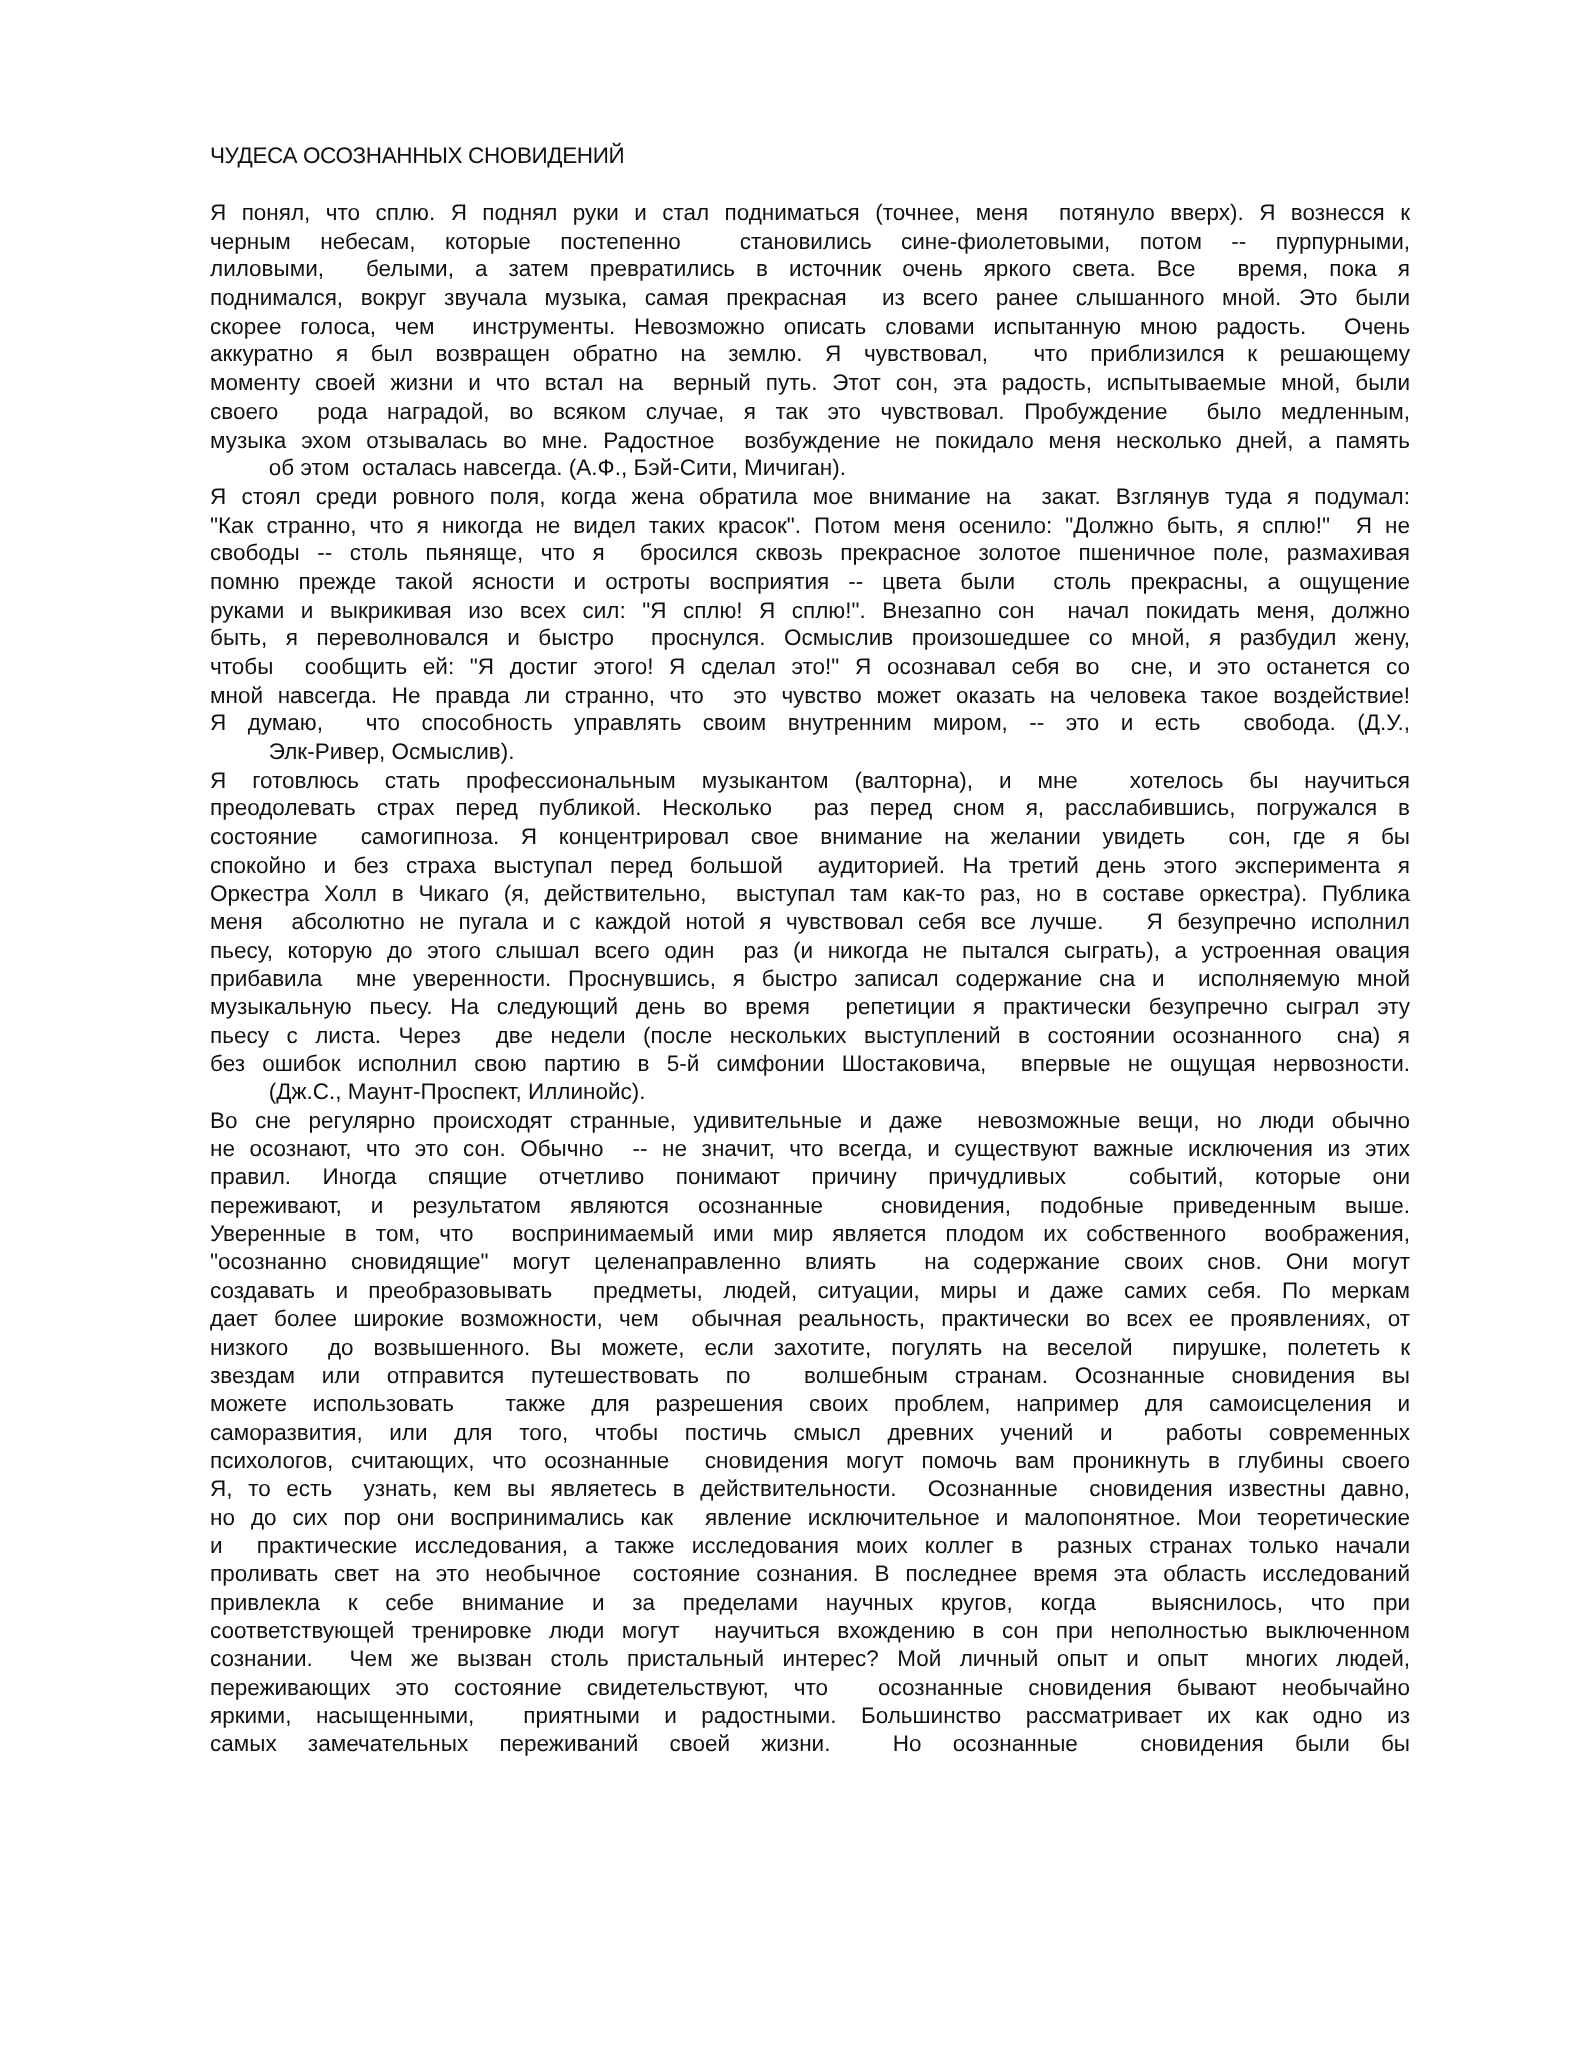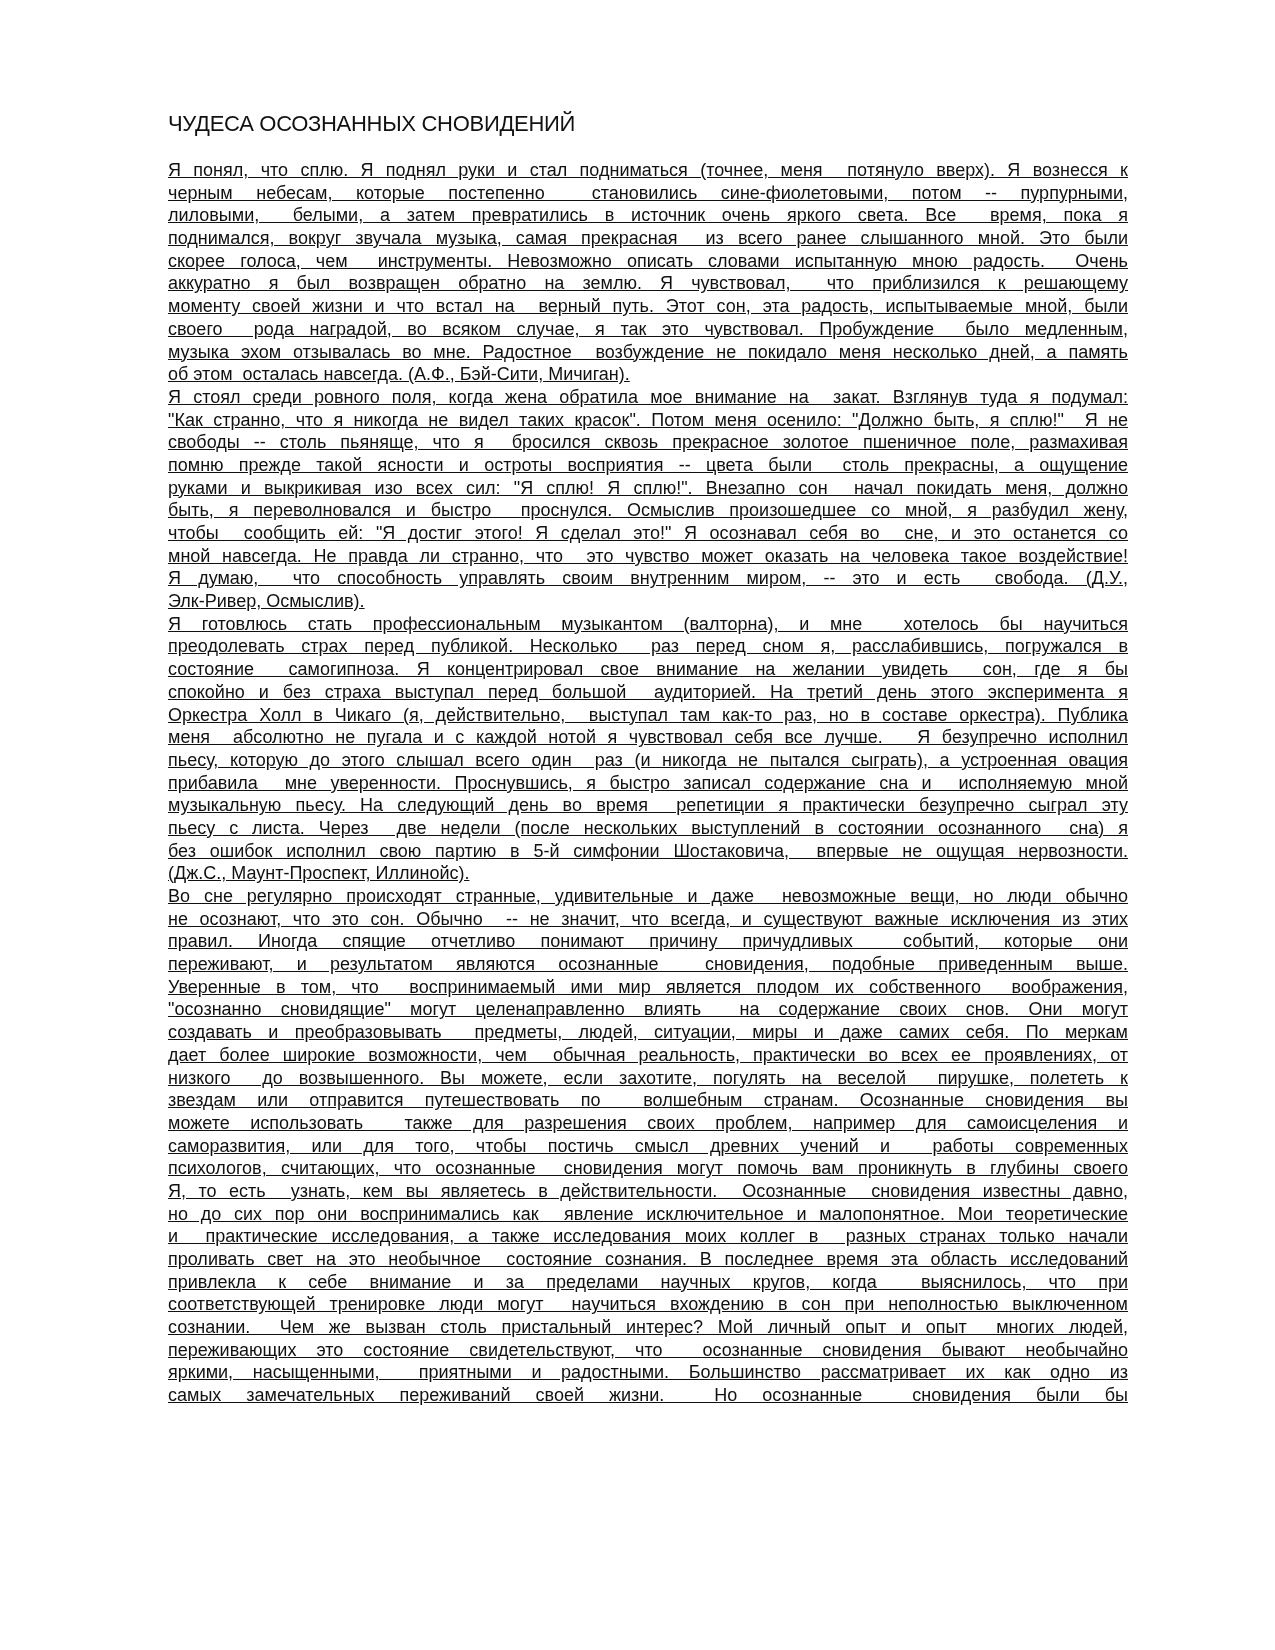--- a/index.html
+++ b/index.html
@@ -9,36 +9,35 @@
     left: 168px;
     top: 112px;
     width: 960px;
     font-family: "Liberation Sans", sans-serif;
     font-size: 18px;
     color: #111111;
   }
   .title {
     height: 24px;
     line-height: 24px;
-    font-size: 22px;
+    font-size: 18px;
     margin: 0 0 23px 0;
     letter-spacing: -0.3px;
   }
   .para { margin: 0; }
   .line {
     display: block;
     height: 22.7px;
     line-height: 22.7px;
     white-space: pre;
     text-align: justify;
     text-align-last: justify;
     overflow: hidden;
-    text-decoration: underline;
   }
-  .line.last { text-align-last: left; }
+  .line.last { text-align-last: left; margin-left: 47px; }
 </style>
 </head>
 <body>
 
 <div class="page">
   <div class="title">ЧУДЕСА ОСОЗНАННЫХ СНОВИДЕНИЙ</div>
   <div id="body">
       <div class="para">
         <span class="line">Я понял, что сплю. Я поднял руки и стал подниматься (точнее, меня  потянуло вверх). Я вознесся к</span>
         <span class="line">черным небесам, которые постепенно  становились сине-фиолетовыми, потом -- пурпурными,</span>

